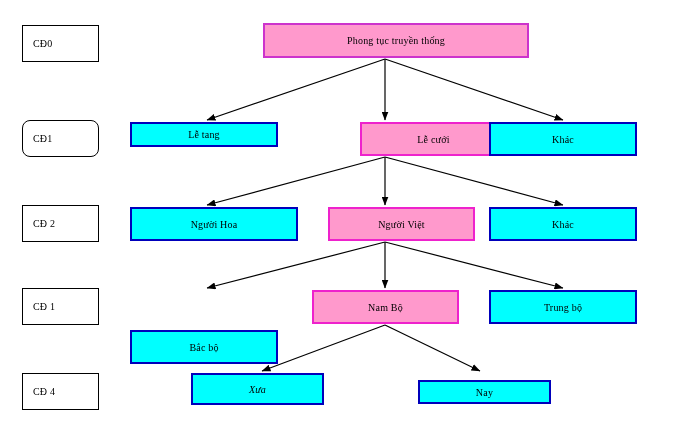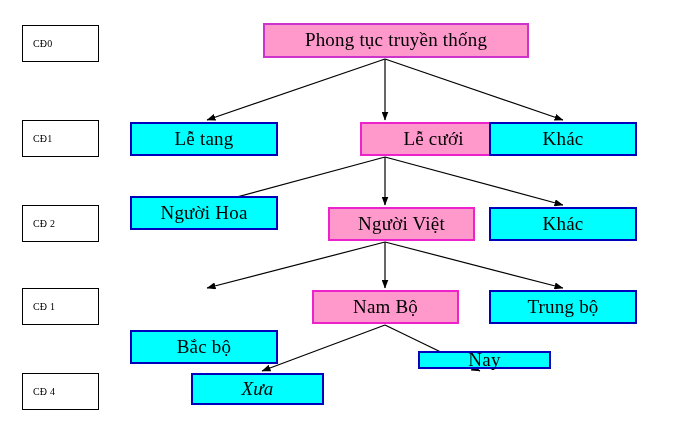--- a/index.html
+++ b/index.html
@@ -25,21 +25,21 @@
     height: 447px;
     pointer-events: none;
   }
   .node {
     position: absolute;
     box-sizing: border-box;
     display: flex;
     align-items: center;
     justify-content: center;
     text-align: center;
-    font-size: 19px;
+    font-size: 10px;
     line-height: 1.1;
     color: #000000;
     white-space: nowrap;
     letter-spacing: 0.2px;
   }
   .node.level-label {
     background: #ffffff;
     border: 1px solid #000000;
     justify-content: flex-start;
     padding-left: 10px;
@@ -77,30 +77,30 @@
         <line x1="385" y1="157" x2="563" y2="205" stroke="#000000" stroke-width="1.2" marker-end="url(#arrowhead)"></line>
         <line x1="385" y1="242" x2="207" y2="288" stroke="#000000" stroke-width="1.2" marker-end="url(#arrowhead)"></line>
         <line x1="385" y1="242" x2="385" y2="288" stroke="#000000" stroke-width="1.2" marker-end="url(#arrowhead)"></line>
         <line x1="385" y1="242" x2="563" y2="288" stroke="#000000" stroke-width="1.2" marker-end="url(#arrowhead)"></line>
         <line x1="385" y1="325" x2="262" y2="371" stroke="#000000" stroke-width="1.2" marker-end="url(#arrowhead)"></line>
         <line x1="385" y1="325" x2="480" y2="371" stroke="#000000" stroke-width="1.2" marker-end="url(#arrowhead)"></line>
       </g>
   </svg>
   <div id="node-layer">
       <div class="node level-label" style="left: 22px; top: 25px; width: 77px; height: 37px;">CĐ0</div>
-      <div class="node level-label" style="left: 22px; top: 120px; width: 77px; height: 37px;">CĐ1</div>
+      <div class="node level-label" style="left: 22px; top: 120px; width: 77px; height: 37px; border-radius: 8px;">CĐ1</div>
       <div class="node level-label" style="left: 22px; top: 205px; width: 77px; height: 37px;">CĐ 2</div>
       <div class="node level-label" style="left: 22px; top: 288px; width: 77px; height: 37px;">CĐ 1</div>
       <div class="node level-label" style="left: 22px; top: 373px; width: 77px; height: 37px;">CĐ 4</div>
       <div class="node root" style="left: 263px; top: 23px; width: 266px; height: 35px;">Phong tục truyền thống</div>
-      <div class="node cyan" style="left: 130px; top: 122px; width: 148px; height: 34px;">Lễ tang</div>
+      <div class="node cyan" style="left: 130px; top: 122px; width: 148px; height: 25px;">Lễ tang</div>
       <div class="node pink" style="left: 312px; top: 122px; width: 147px; height: 34px; margin-left: 48px;">Lễ cưới</div>
       <div class="node cyan" style="left: 489px; top: 122px; width: 148px; height: 34px;">Khác</div>
-      <div class="node cyan" style="left: 130px; top: 196px; width: 148px; height: 34px;">Người Hoa</div>
+      <div class="node cyan" style="left: 130px; top: 207px; width: 168px; height: 34px;">Người Hoa</div>
       <div class="node pink" style="left: 312px; top: 207px; width: 147px; height: 34px; margin-left: 16px;">Người Việt</div>
       <div class="node cyan" style="left: 489px; top: 207px; width: 148px; height: 34px;">Khác</div>
       <div class="node cyan" style="left: 130px; top: 290px; width: 148px; height: 34px; margin-top: 40px;">Bắc bộ</div>
       <div class="node pink" style="left: 312px; top: 290px; width: 147px; height: 34px;">Nam Bộ</div>
       <div class="node cyan" style="left: 489px; top: 290px; width: 148px; height: 34px;">Trung bộ</div>
       <div class="node cyan" style="left: 191px; top: 373px; width: 133px; height: 32px; font-style: italic;">Xưa</div>
-      <div class="node cyan" style="left: 418px; top: 351px; width: 133px; height: 18px;">Nay</div>
+      <div class="node cyan" style="left: 418px; top: 380px; width: 133px; height: 24px;">Nay</div>
     </div>
 </div>
 
 </body></html>

